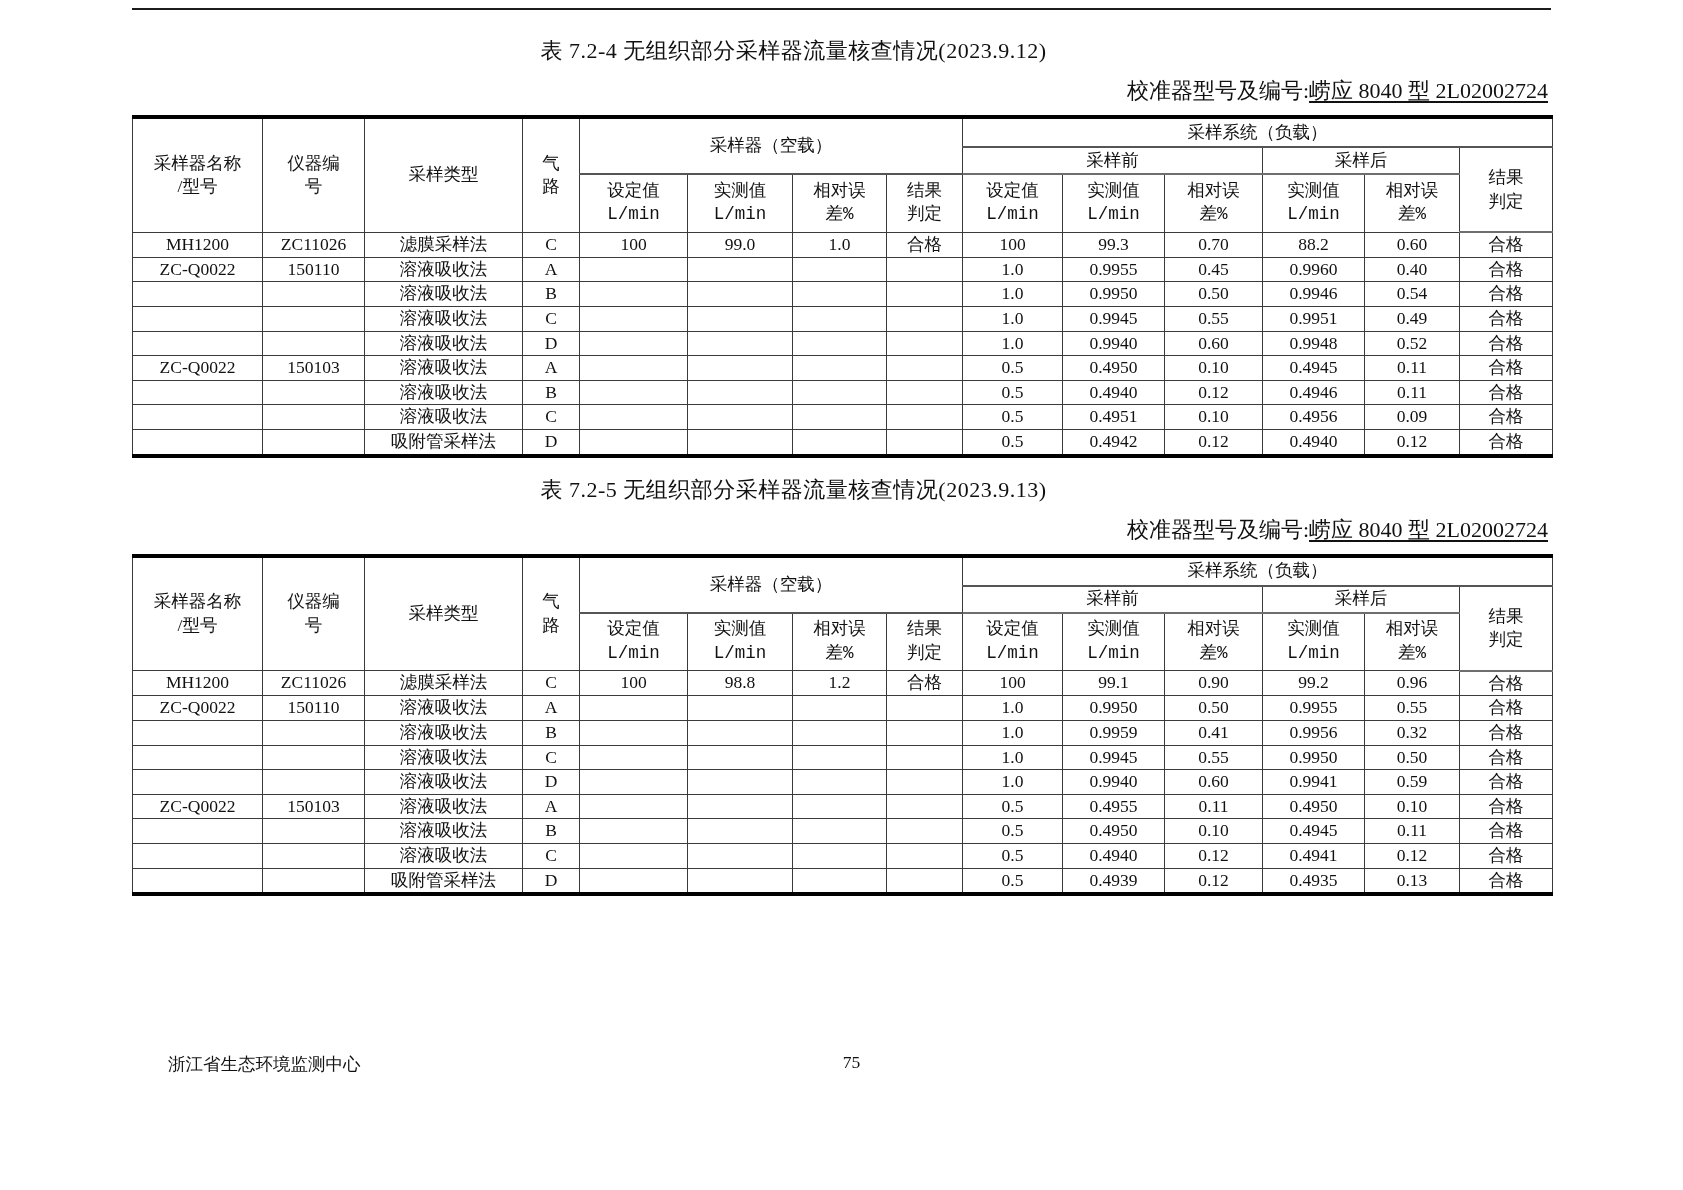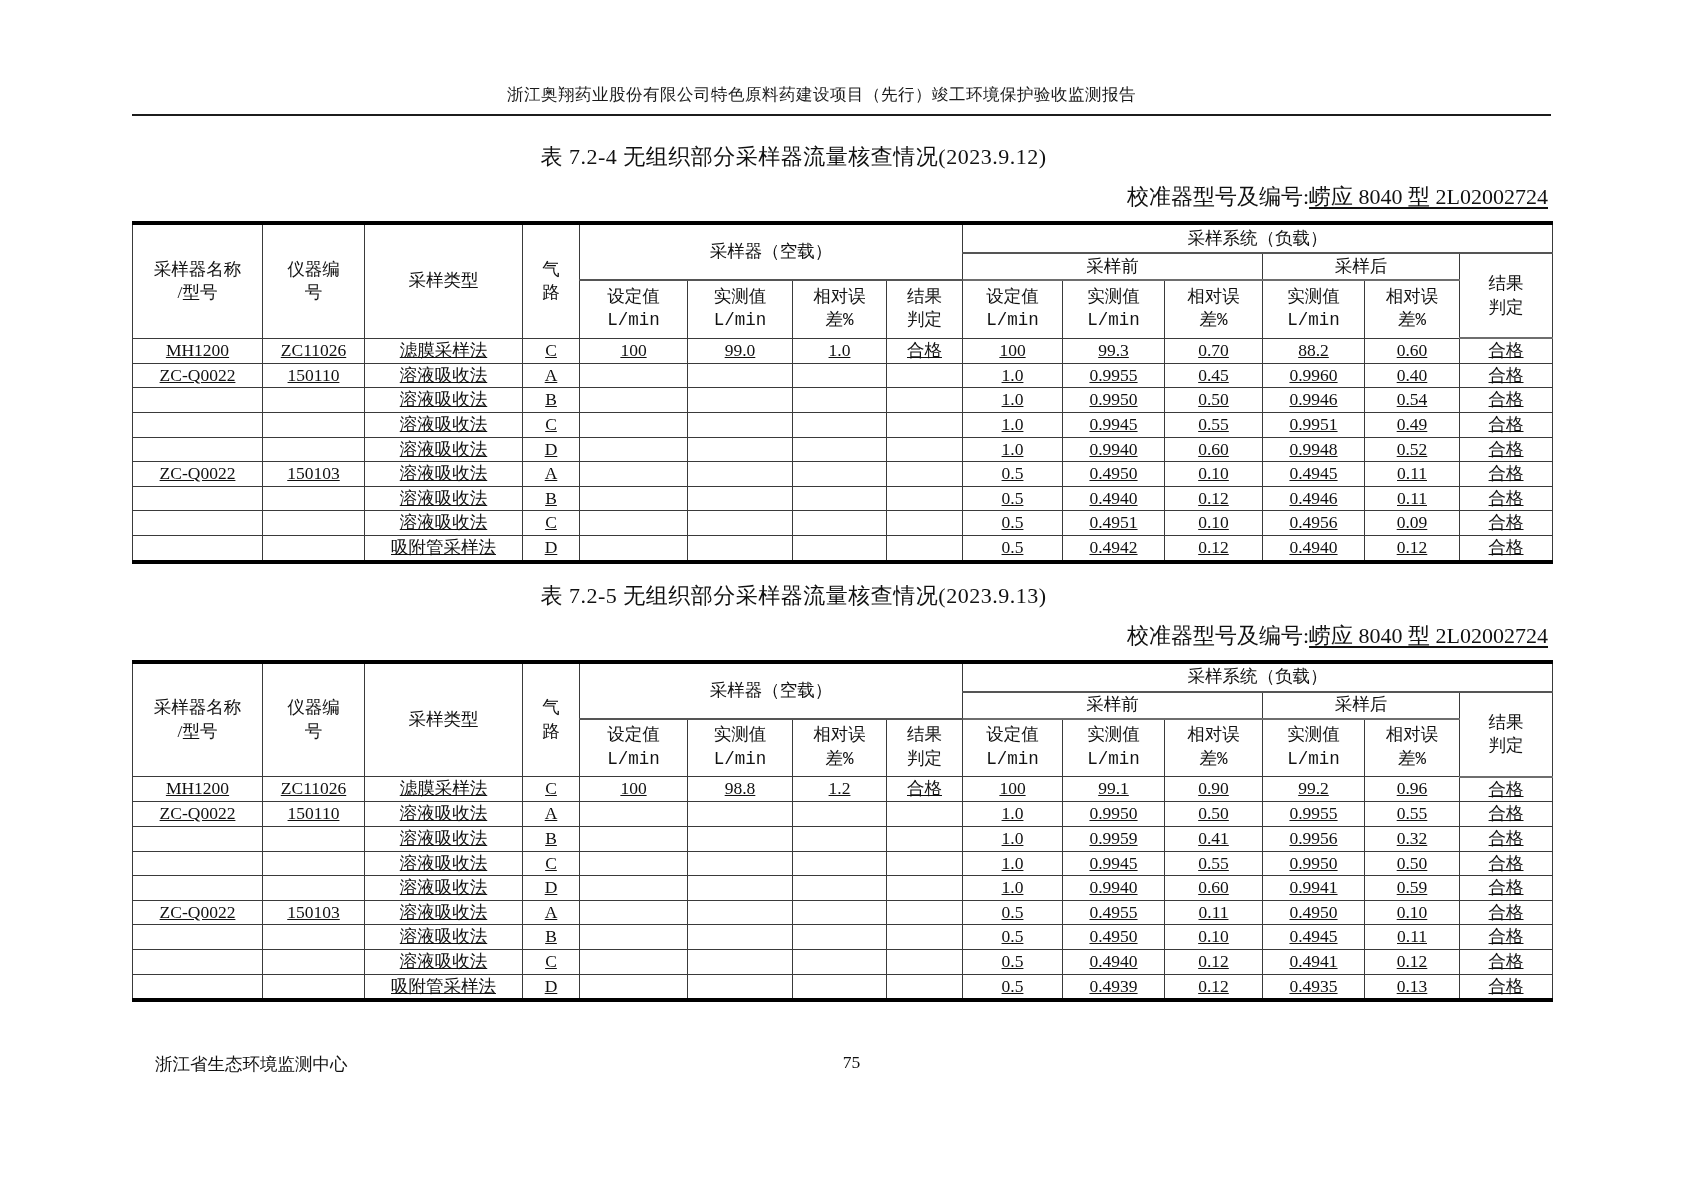--- a/index.html
+++ b/index.html
@@ -58,35 +58,34 @@
     padding:0 2px;
     overflow:hidden;
     white-space:pre-line;
     line-height:1.35;
   }
   table.flow thead tr.h1{height:30px;}
   table.flow thead tr.h2{height:27px;}
   table.flow thead tr.h3{height:58px;font-family:Liberation Mono, monospace;}
   table.flow thead tr.h2 th{border-bottom:2.5px solid #6e6e6e;}
   table.flow thead tr.h1 th.grp{border-bottom:2px solid #555;}
-  table.flow tbody tr{height:23px;text-decoration:underline;}
+  table.flow tbody tr{height:23px;}
   .footer{
     position:absolute;
     top:1052px;left:0;width:1683px;
     font-size:17.5px;
   }
-  .footer .org{position:absolute;left:155px;top:0;}
+  .footer .org{position:absolute;left:168px;top:0;}
   .footer .pagenum{position:absolute;left:0;width:1683px;text-align:center;top:0;transform:translateX(10px);}
 </style>
 </head>
 <body>
 
 <div class="page">
 
-  <div class="doc-header">浙江奥翔药业股份有限公司特色原料药建设项目（先行）竣工环境保护验收监测报告</div>
   <div class="header-rule"></div>
 
   <div class="table-title">表 7.2-4  无组织部分采样器流量核查情况(2023.9.12)</div>
   <div class="calibrator-line"><span>校准器型号及编号:</span><span class="cal-value">崂应 8040 型  2L02002724</span></div>
 
   <table class="flow">
     <colgroup>
       <col style="width:130px">
         <col style="width:102px">
         <col style="width:158px">

